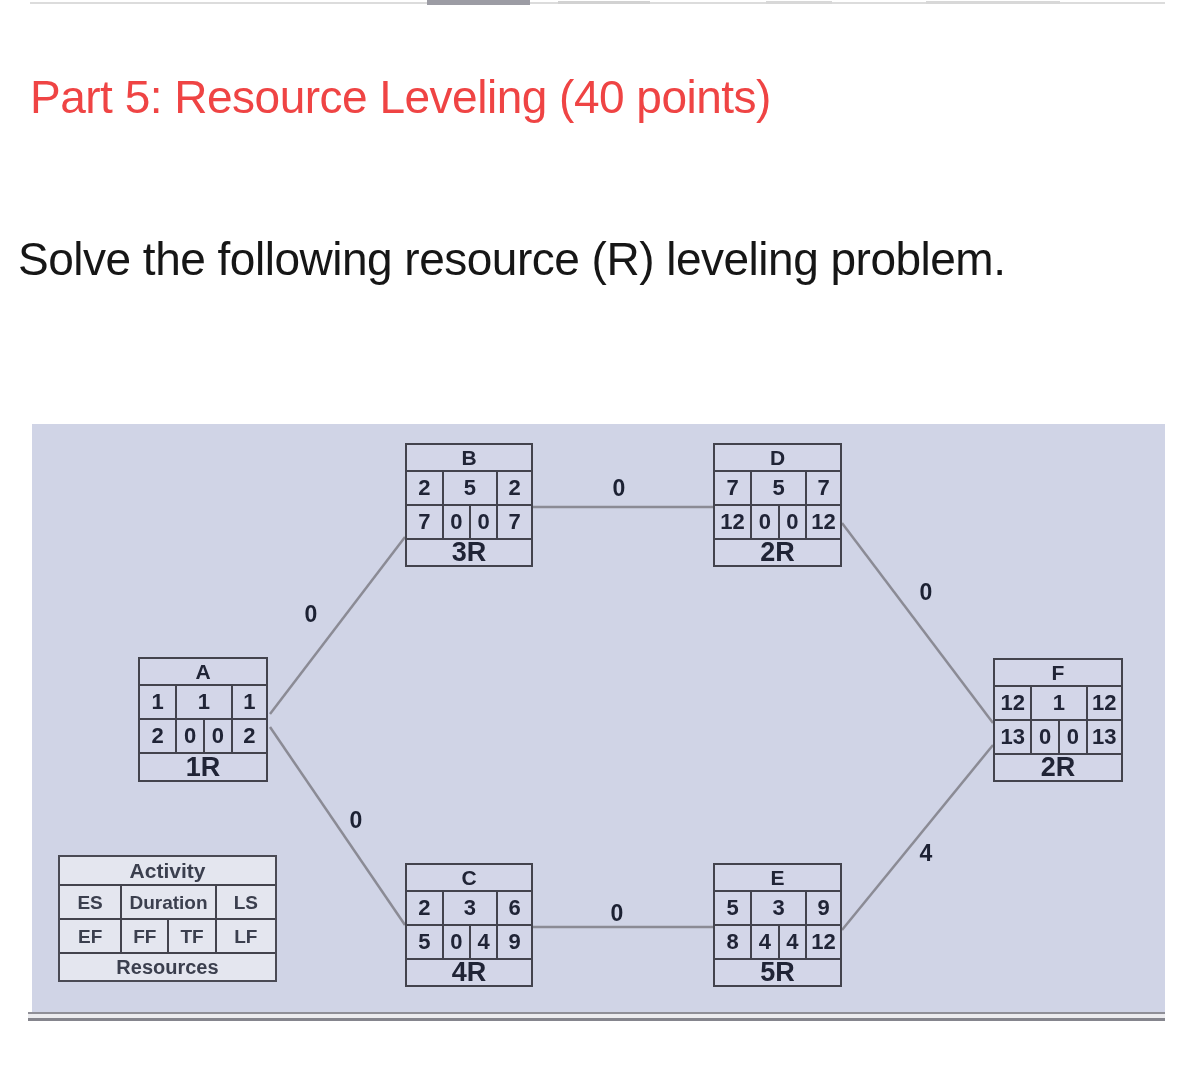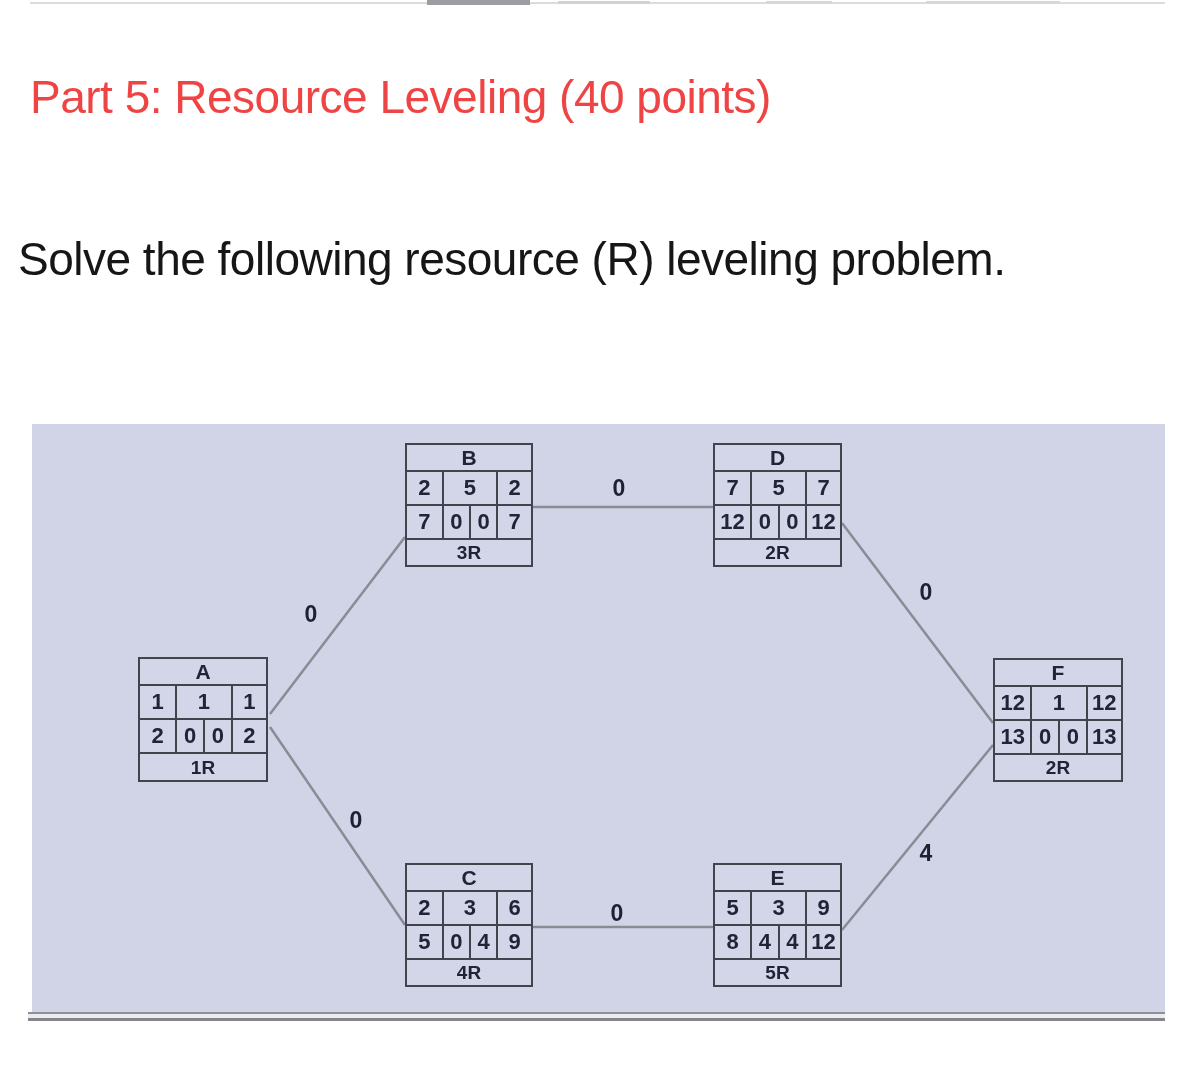--- a/index.html
+++ b/index.html
@@ -29,21 +29,21 @@
     grid-template-rows:25px 34px 34px 1fr;
     border:2px solid #43434d; background:#d3d6e8;
     color:#202436; font-weight:bold; box-sizing:border-box;
   }
   .cell { display:flex; align-items:center; justify-content:center; font-size:22px; line-height:1;
           border-left:2px solid #43434d; border-top:2px solid #43434d; overflow:hidden; }
   .cell.c1 { border-left:none; }
   .cell.r1 { border-top:none; }
   .cell.title { grid-column:1/5; font-size:21px; }
   .cell.dur { grid-column:2/4; }
-  .cell.res { grid-column:1/5; font-size:19px; }
+  .cell.res { grid-column:1/5; font-size:27px; }
 
   .nA { left:106px; top:233px; width:130px; height:125px; }
   .nB { left:373px; top:19px;  width:128px; height:124px; }
   .nC { left:373px; top:439px; width:128px; height:124px; }
   .nD { left:681px; top:19px;  width:129px; height:124px; }
   .nE { left:681px; top:439px; width:129px; height:124px; }
   .nF { left:961px; top:234px; width:130px; height:124px; }
 
   
   .legend {
@@ -154,20 +154,31 @@
     <div class="cell c1">12</div>
     <div class="cell dur">1</div>
     <div class="cell">12</div>
     <div class="cell c1">13</div>
     <div class="cell">0</div>
     <div class="cell">0</div>
     <div class="cell">13</div>
     <div class="cell res c1">2R</div>
   </div>
 
+  <div class="legend">
+    <div class="cell title r1 c1">Activity</div>
+    <div class="cell c1">ES</div>
+    <div class="cell dur">Duration</div>
+    <div class="cell">LS</div>
+    <div class="cell c1">EF</div>
+    <div class="cell">FF</div>
+    <div class="cell">TF</div>
+    <div class="cell">LF</div>
+    <div class="cell res c1">Resources</div>
+  </div>
 
   <div class="edge-label" style="left:279px; top:190px;">0</div>
   <div class="edge-label" style="left:324px; top:396px;">0</div>
   <div class="edge-label" style="left:587px; top:64px;">0</div>
   <div class="edge-label" style="left:585px; top:489px;">0</div>
   <div class="edge-label" style="left:894px; top:168px;">0</div>
   <div class="edge-label" style="left:894px; top:429px;">4</div>
 
 </div>
 

